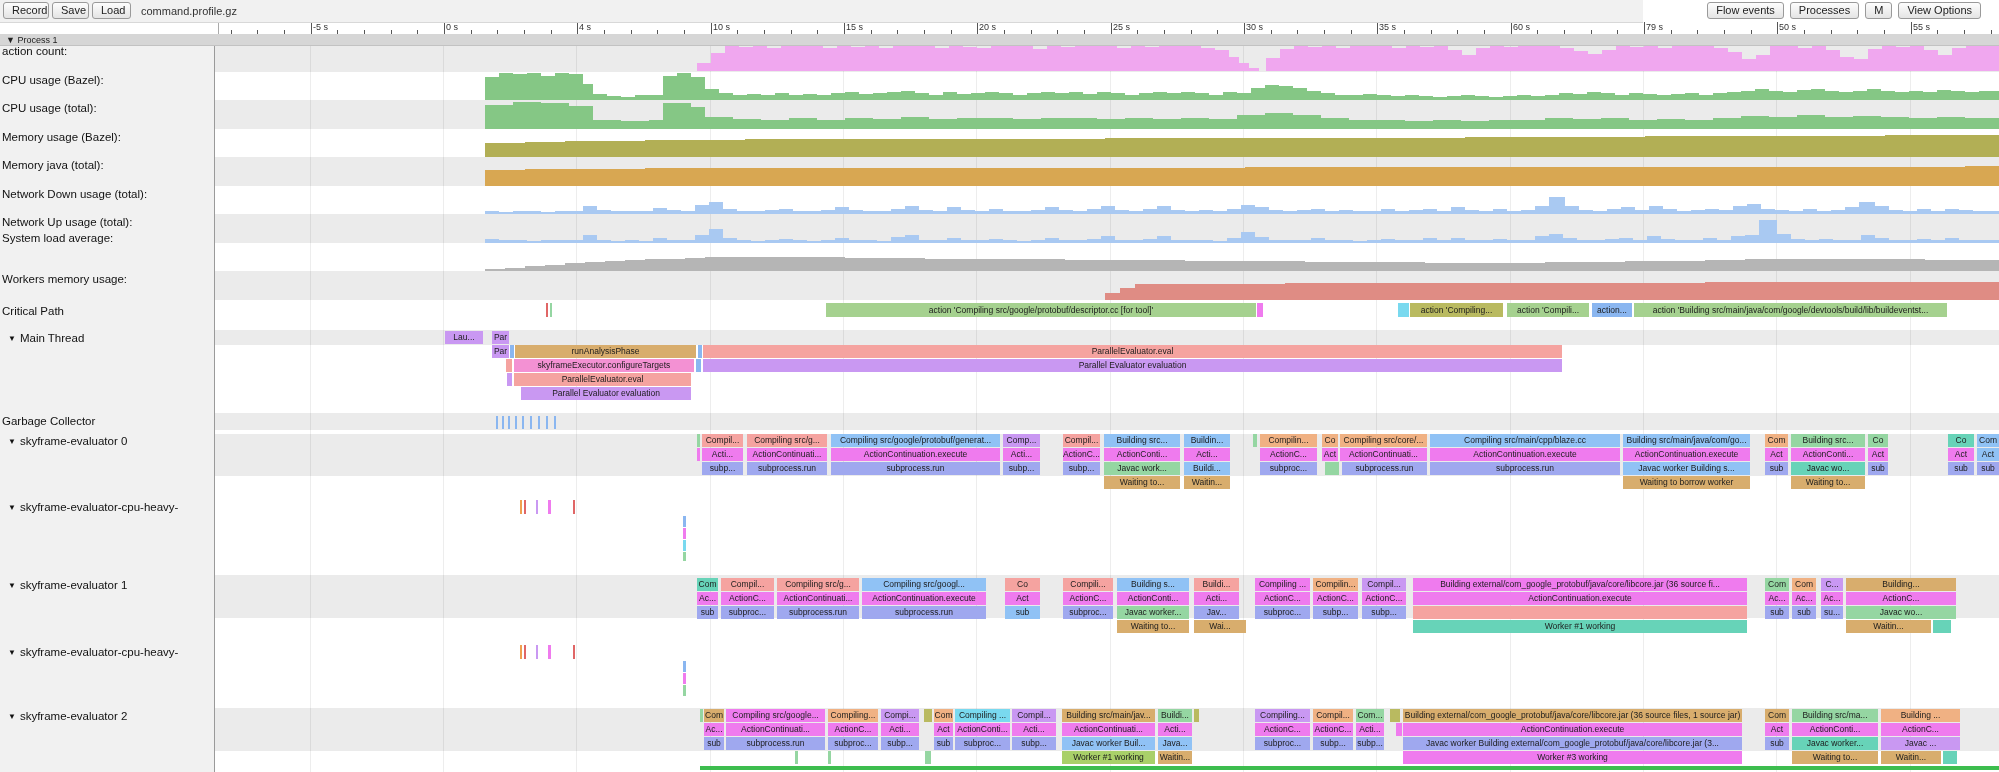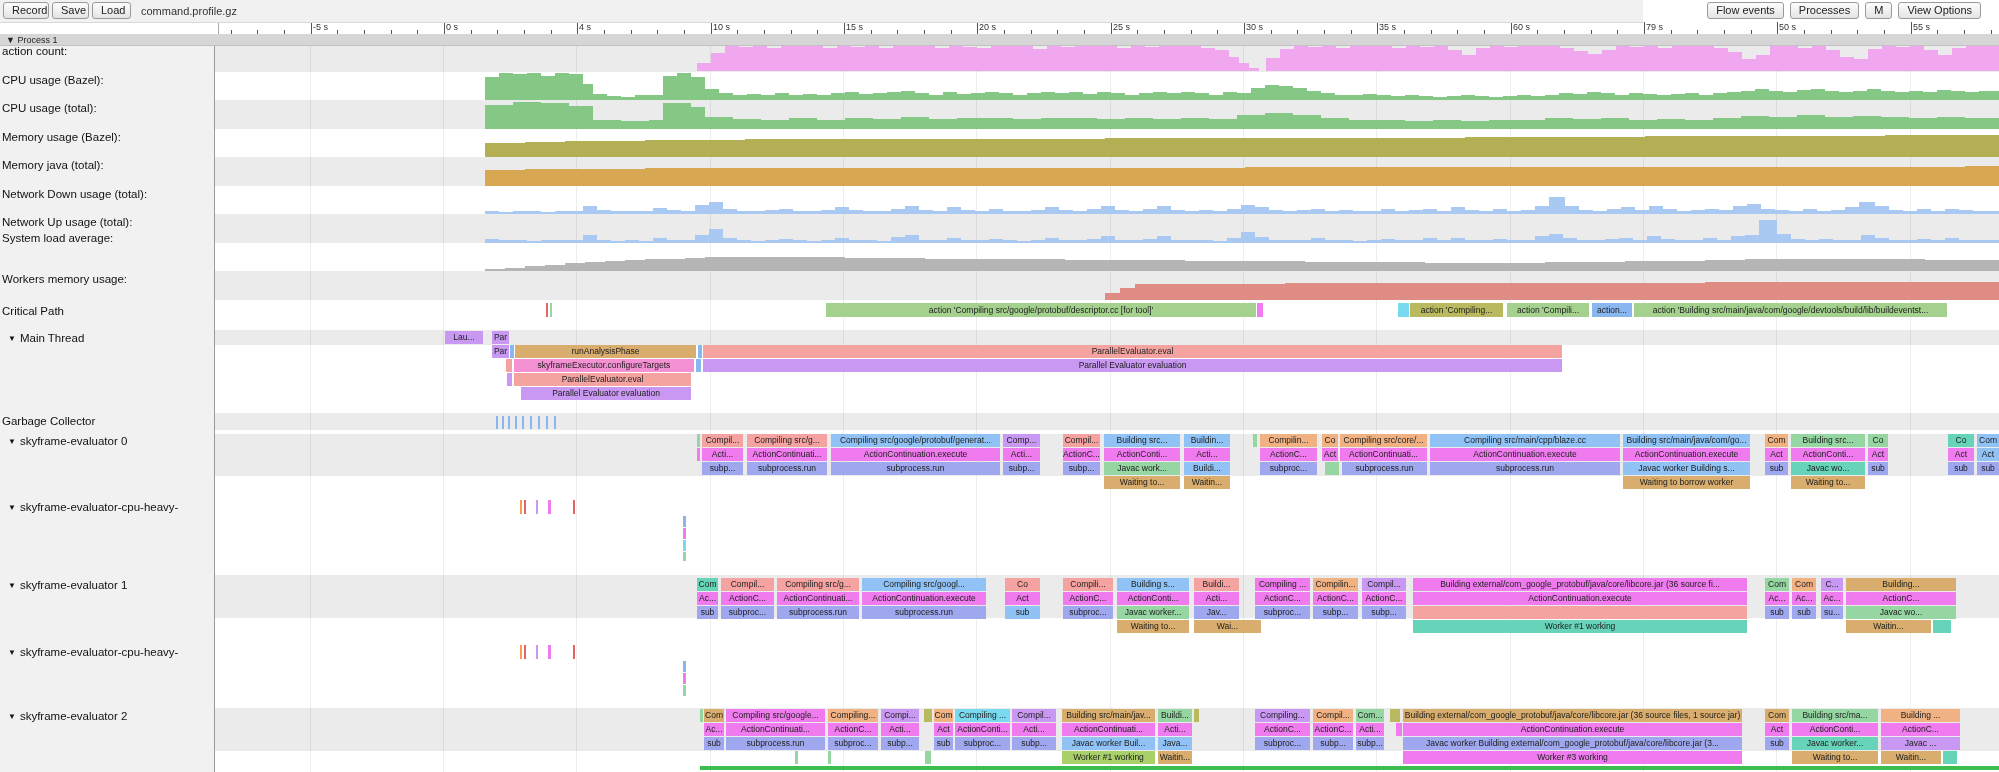--- a/index.html
+++ b/index.html
@@ -817,21 +817,21 @@
       <div class="bar" style="left: 1194px; top: 606px; width: 45px; height: 13px; background: rgb(159, 168, 239); line-height: 13px;">Jav...</div>
       <div class="bar" style="left: 1255px; top: 606px; width: 55px; height: 13px; background: rgb(159, 168, 239); line-height: 13px;">subproc...</div>
       <div class="bar" style="left: 1313px; top: 606px; width: 45px; height: 13px; background: rgb(159, 168, 239); line-height: 13px;">subp...</div>
       <div class="bar" style="left: 1362px; top: 606px; width: 44px; height: 13px; background: rgb(159, 168, 239); line-height: 13px;">subp...</div>
       <div class="bar" style="left: 1413px; top: 606px; width: 334px; height: 13px; background: rgb(245, 163, 160); line-height: 13px;"></div>
       <div class="bar" style="left: 1765px; top: 606px; width: 24px; height: 13px; background: rgb(159, 168, 239); line-height: 13px;">sub</div>
       <div class="bar" style="left: 1792px; top: 606px; width: 24px; height: 13px; background: rgb(159, 168, 239); line-height: 13px;">sub</div>
       <div class="bar" style="left: 1821px; top: 606px; width: 22px; height: 13px; background: rgb(159, 168, 239); line-height: 13px;">su...</div>
       <div class="bar" style="left: 1846px; top: 606px; width: 110px; height: 13px; background: rgb(149, 214, 162); line-height: 13px;">Javac wo...</div>
       <div class="bar" style="left: 1117px; top: 620px; width: 72px; height: 13px; background: rgb(216, 173, 109); line-height: 13px;">Waiting to...</div>
-      <div class="bar" style="left: 1194px; top: 620px; width: 67px; height: 13px; background: rgb(216, 173, 109); line-height: 13px;">Wai...</div>
+      <div class="bar" style="left: 1194px; top: 620px; width: 52px; height: 13px; background: rgb(216, 173, 109); line-height: 13px;">Wai...</div>
       <div class="bar" style="left: 1413px; top: 620px; width: 334px; height: 13px; background: rgb(103, 211, 184); line-height: 13px;">Worker #1 working</div>
       <div class="bar" style="left: 1846px; top: 620px; width: 85px; height: 13px; background: rgb(216, 173, 109); line-height: 13px;">Waitin...</div>
       <div class="bar" style="left: 1933px; top: 620px; width: 18px; height: 13px; background: rgb(103, 211, 184); line-height: 13px;"></div>
       <div class="bar" style="left: 520px; top: 645px; width: 2px; height: 14px; background: rgb(240, 160, 80); line-height: 14px;"></div>
       <div class="bar" style="left: 524px; top: 645px; width: 2px; height: 14px; background: rgb(224, 102, 102); line-height: 14px;"></div>
       <div class="bar" style="left: 536px; top: 645px; width: 2px; height: 14px; background: rgb(201, 152, 242); line-height: 14px;"></div>
       <div class="bar" style="left: 548px; top: 645px; width: 3px; height: 14px; background: rgb(239, 123, 238); line-height: 14px;"></div>
       <div class="bar" style="left: 573px; top: 645px; width: 2px; height: 14px; background: rgb(224, 102, 102); line-height: 14px;"></div>
       <div class="bar" style="left: 683px; top: 661px; width: 3px; height: 11px; background: rgb(138, 182, 240); line-height: 11px;"></div>
       <div class="bar" style="left: 683px; top: 673px; width: 3px; height: 11px; background: rgb(239, 123, 238); line-height: 11px;"></div>

